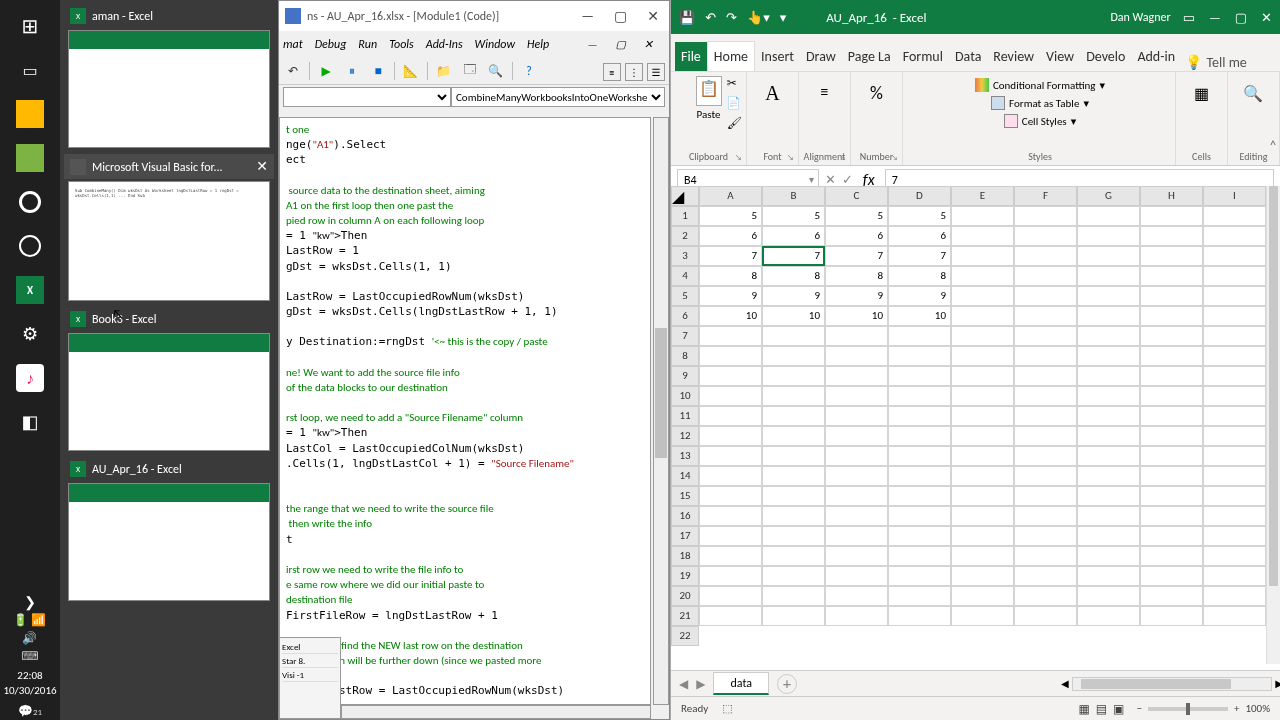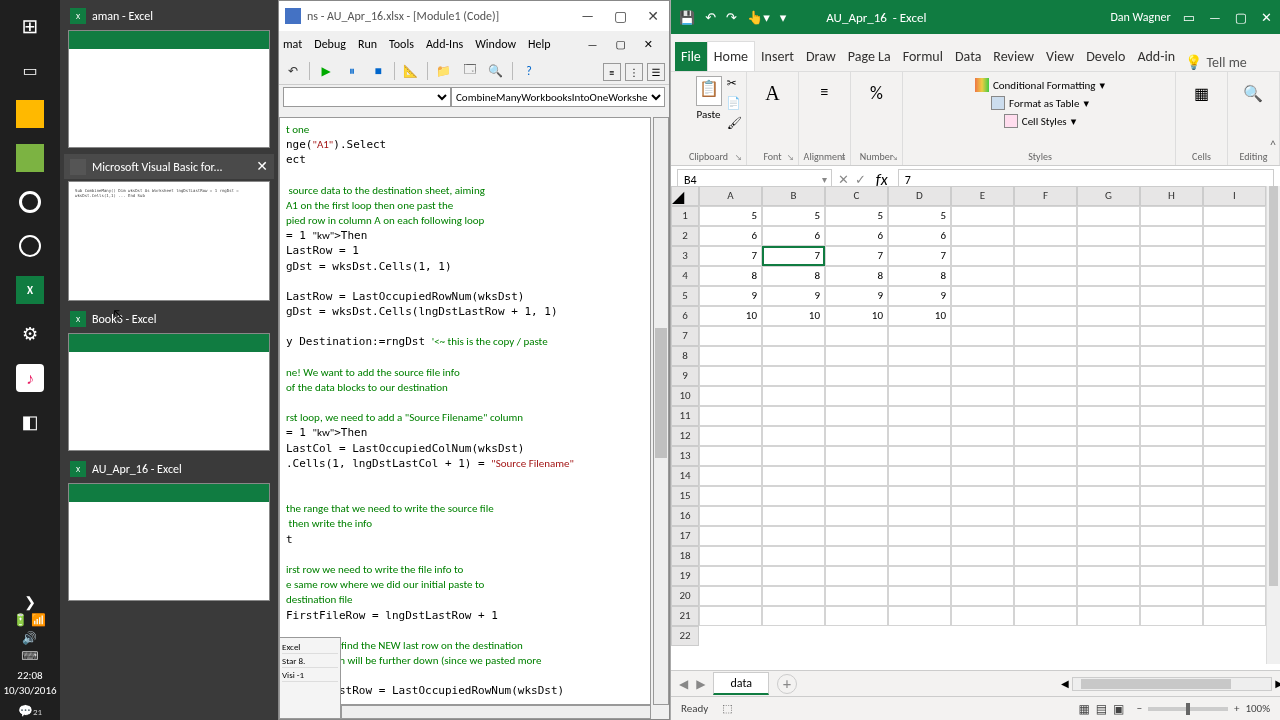--- a/index.html
+++ b/index.html
@@ -38,21 +38,21 @@
 .ts-item.hover .ts-header { background: #4a4a4a;}
 .cursor { position:absolute; left:112px; top:306px; font-size:14px; color:#000; z-index:20; pointer-events:none;}
 
 
 .vba-window { position: absolute; left: 278px; top: 0; width: 392px; height: 720px; background: #f0f0f0; border: 1px solid #888; }
 .vba-titlebar { height: 30px; background: #fff; display: flex; align-items: center; padding: 0 6px; font-size: 12px; color: #555; }
 .vba-titlebar .title-icon { width:16px; height:16px; background:#4472c4; margin-right:6px;}
 .vba-title-controls { margin-left: auto; display: flex; gap: 12px; font-size: 14px; color:#444;}
 .vba-title-controls span { cursor: pointer; padding:0 4px;}
 .vba-menubar { height: 26px; display: flex; align-items: center; padding: 0 4px; font-size: 12px; }
-.vba-menubar span { margin-right: 12px; cursor: pointer; }
+.vba-menubar span { margin-right: 12px; cursor: pointer; font-style: italic; }
 .vba-menu-close { margin-left:auto; display:flex; gap:6px; font-size:11px;}
 .vba-toolbar { height: 28px; display: flex; align-items: center; padding: 0 4px; gap: 6px; border-bottom: 1px solid #ccc; }
 .vba-toolbar .tb { width: 20px; height: 20px; display:flex; align-items:center; justify-content:center; font-size:12px; cursor:pointer; color:#333;}
 .vba-toolbar .tb.play { color:#0a0;}
 .vba-toolbar .tb.pause { color:#06c;}
 .vba-toolbar .tb.stop { color:#06c;}
 .vba-toolbar .sep { width:1px; height:18px; background:#bbb;}
 .vba-right-tools { position:absolute; right:4px; top:62px; display:flex; gap:4px;}
 .vba-right-tools .tb { width:18px; height:18px; border:1px solid #999; font-size:10px; display:flex;align-items:center;justify-content:center;}
 .vba-dropdowns { height: 24px; display: flex; padding: 2px 4px; gap: 0; }
@@ -97,21 +97,21 @@
 .styles-group .style-row { display:flex; align-items:center; gap:4px; font-size:11px; margin:2px 0; cursor:pointer;}
 .styles-group .style-row .sicon { width:14px; height:14px; display:inline-block;}
 .styles-group .style-row .sicon.cf { background:linear-gradient(90deg,#e74,#ec4,#4c4);}
 .styles-group .style-row .sicon.tbl { border:1px solid #888; background:#cde;}
 .styles-group .style-row .sicon.cs { border:1px solid #888; background:#fde;}
 .cells-group, .edit-group { width: 52px;}
 .cells-group .cicon, .edit-group .eicon { font-size:16px; margin-top:8px;}
 .ribbon-collapse { position:absolute; right:4px; top:138px; font-size:12px; color:#666; cursor:pointer;}
 
 .excel-fx-bar { height: 28px; display: flex; align-items: center; border-bottom: 1px solid #ccc; background:#fff;}
-.name-box { width: 155px; border: 1px solid #ccc; height: 22px; margin: 0 6px; padding: 0 6px; font-size: 12px; display:flex; align-items:center; position:relative;}
+.name-box { width: 142px; border: 1px solid #ccc; height: 22px; margin: 0 6px; padding: 0 6px; font-size: 12px; display:flex; align-items:center; position:relative;}
 .name-box::after { content:'▾'; position:absolute; right:4px; font-size:10px; color:#888;}
 .fx-controls { display:flex; gap:6px; color:#888; font-size:13px;}
 .fx-label { margin: 0 10px; font-style: italic; font-size:16px;}
 .formula-input { flex: 1; border: 1px solid #ccc; height: 22px; padding: 0 6px; font-size: 12px; margin-right:6px;}
 
 .excel-grid { position: absolute; top: 186px; left: 0; right: 14px; bottom: 56px; overflow: hidden; background:#fff;}
 .grid-corner { position:absolute; left:0; top:0; width:28px; height:20px; background:#e7e6e6; border:1px solid #ccc;}
 .col-headers { position:absolute; left:28px; top:0; right:0; height:20px; display:flex;}
 .col-headers .ch { width:64px; height:20px; background:#e7e6e6; border:1px solid #ccc; text-align:center; font-size:11px; line-height:18px; color:#333;}
 .row-headers { position:absolute; left:0; top:20px; width:28px; bottom:0;}

